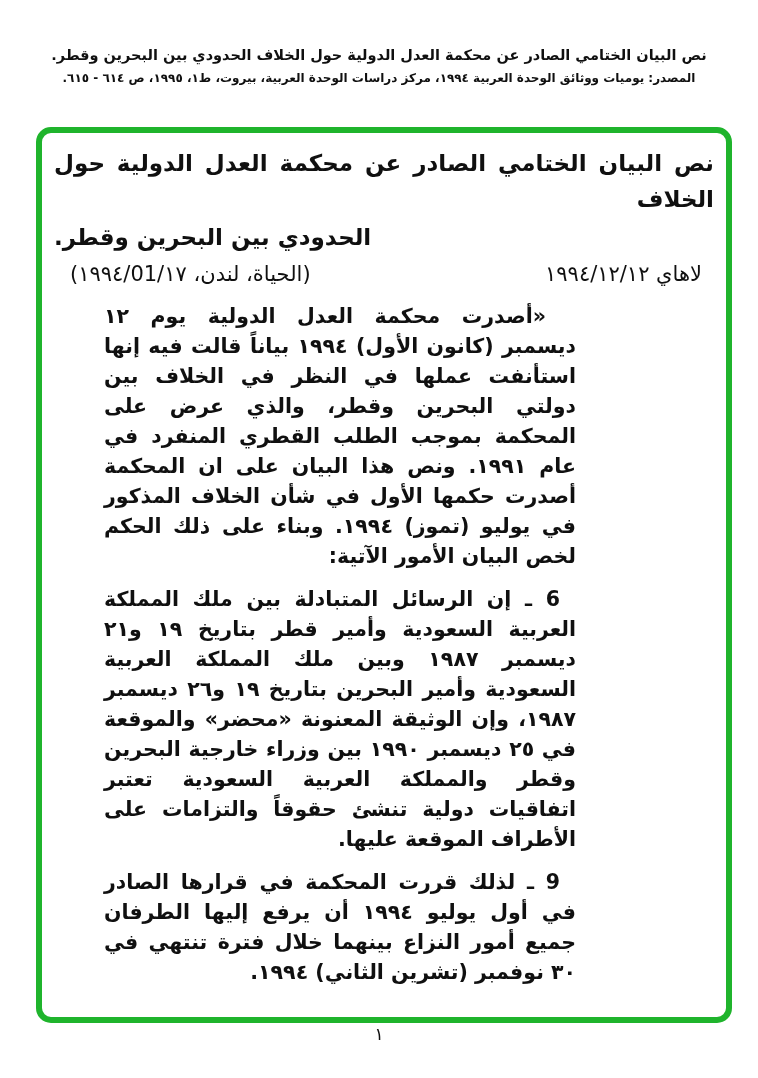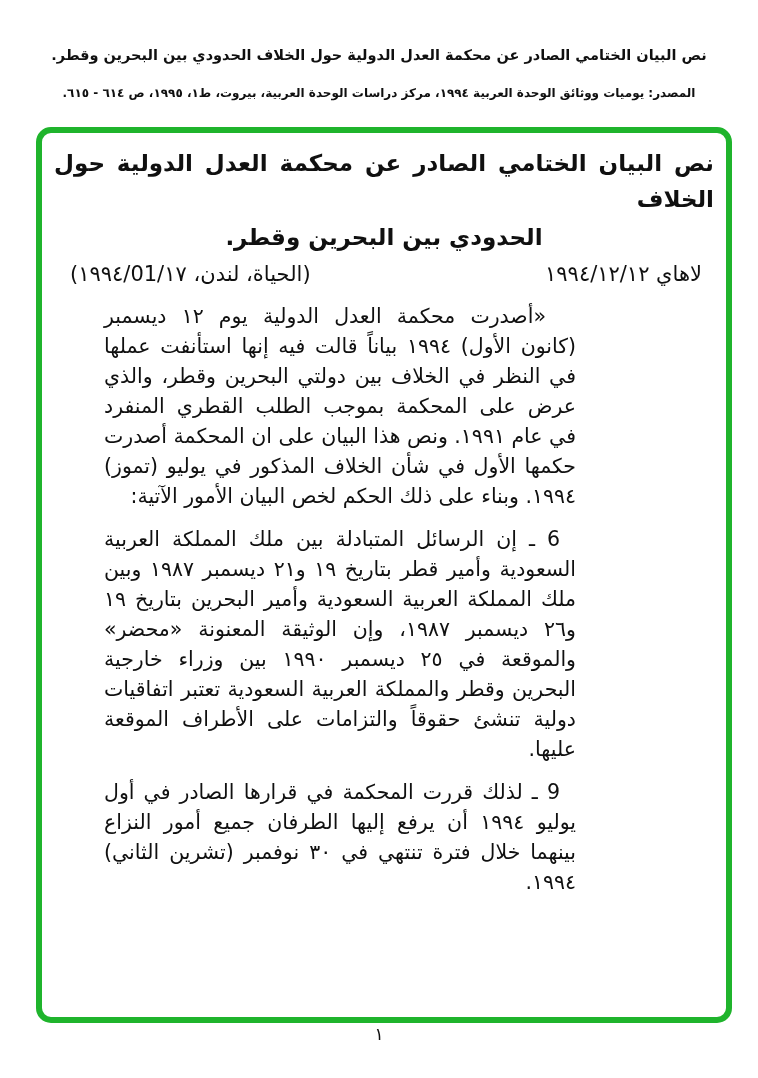--- a/index.html
+++ b/index.html
@@ -13,59 +13,59 @@
   }
   .page-header{
     position:absolute;top:44px;left:0;right:0;
     text-align:center;
     direction:rtl;
   }
   .page-header .h-title{
     font-size:14.5px;font-weight:bold;line-height:22px;
   }
   .page-header .h-source{
-    font-size:12px;font-weight:bold;line-height:20px;margin-top:17px;
+    font-size:12px;font-weight:bold;line-height:20px;margin-top:2px;
   }
   .green-box{
     position:absolute;
     left:36px;top:127px;
     width:664px;height:874px;
     border:6px solid #1fb42c;
     border-radius:15px;
     background:#ffffff;
     direction:rtl;
     padding:10px 10px 0 10px;
     box-sizing:content-box;
   }
   .doc-title-l1{
     font-size:23px;font-weight:bold;line-height:36px;
     text-align:justify;text-align-last:justify;
     letter-spacing:0.5px;
     margin:2px 2px 0 2px;
   }
   .doc-title-l2{
     font-size:23px;font-weight:bold;line-height:36px;
-    text-align:center;
+    text-align:left;
     margin:2px 2px 0 2px;
   }
   .dateline{
     display:flex;
     flex-direction:row;
     justify-content:space-between;
     align-items:baseline;
     font-size:21px;line-height:30px;
     margin:4px 14px 0 18px;
   }
   .doc-body{
     margin:10px 140px 0 52px;
     font-size:20.5px;
     line-height:30px;
     text-align:justify;
   }
-  .doc-body p{margin:12px 0 13px 0;}
+  .doc-body p{margin:12px 0 13px 0;font-weight:bold;}
   p.intro{text-indent:30px;}
   p.item{text-indent:16px;}
   .page-number{
     position:absolute;
     left:0;right:0;top:1024px;
     text-align:center;
     font-size:17px;
   }
 </style>
 </head>

